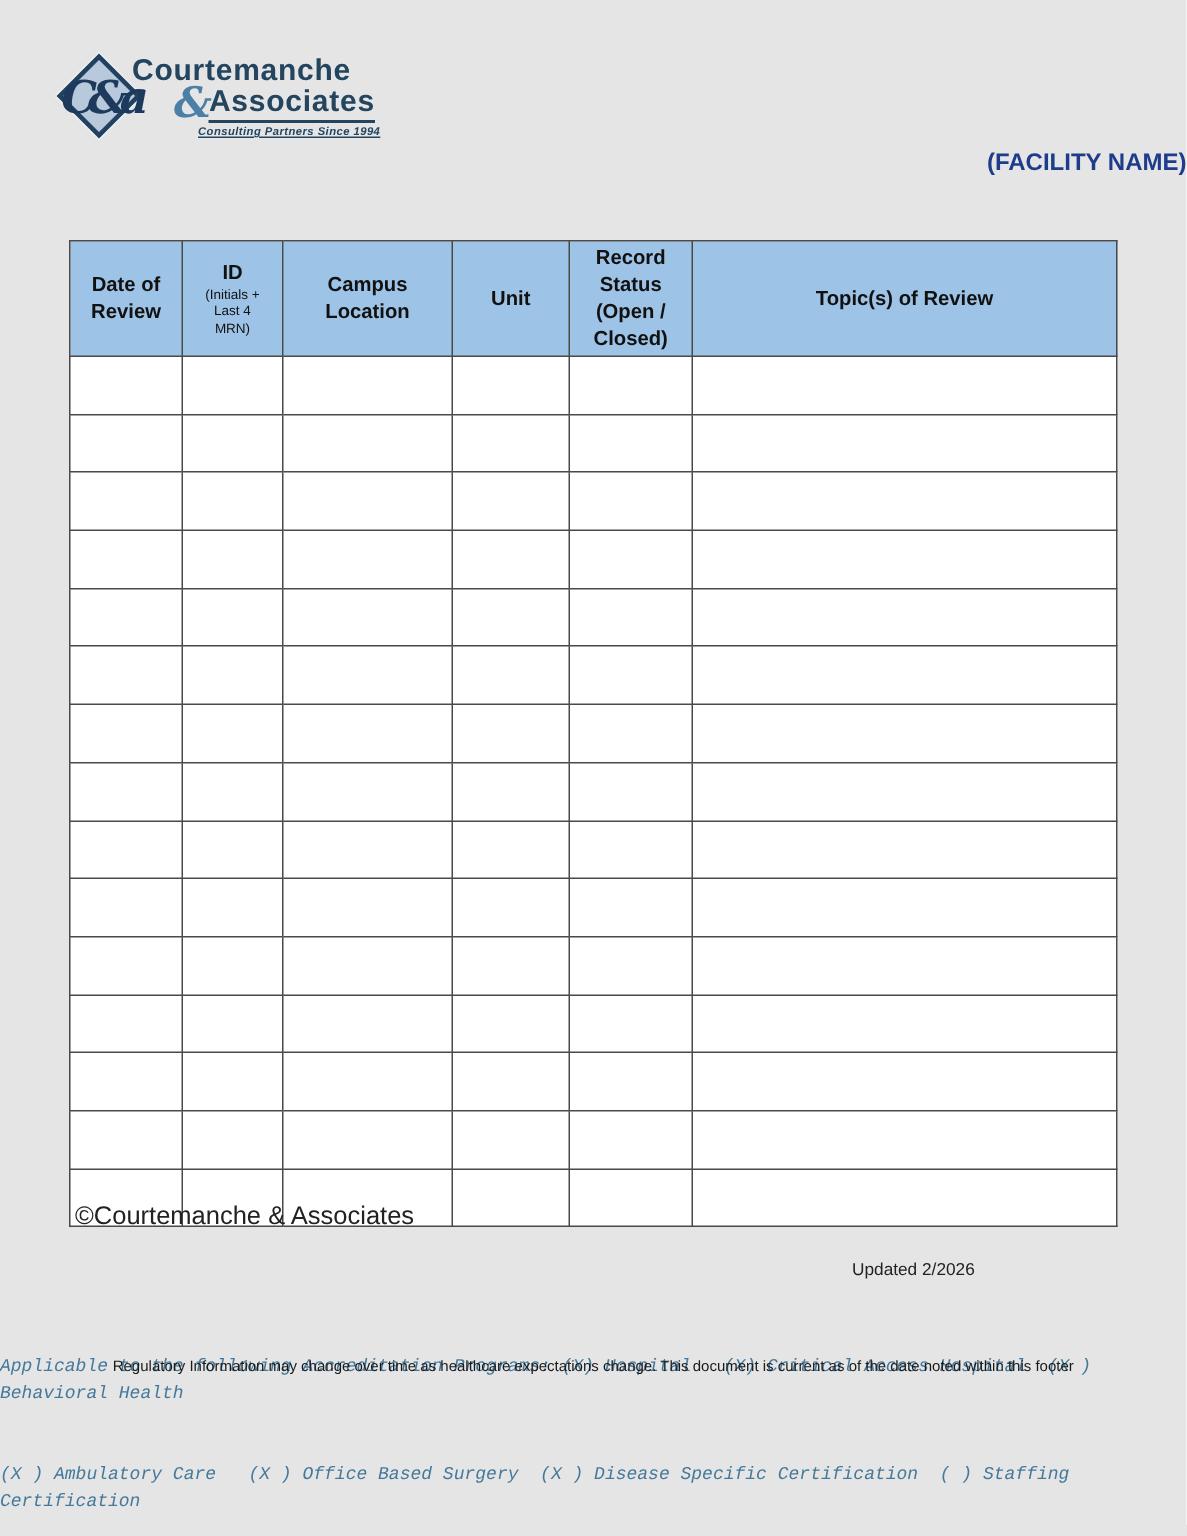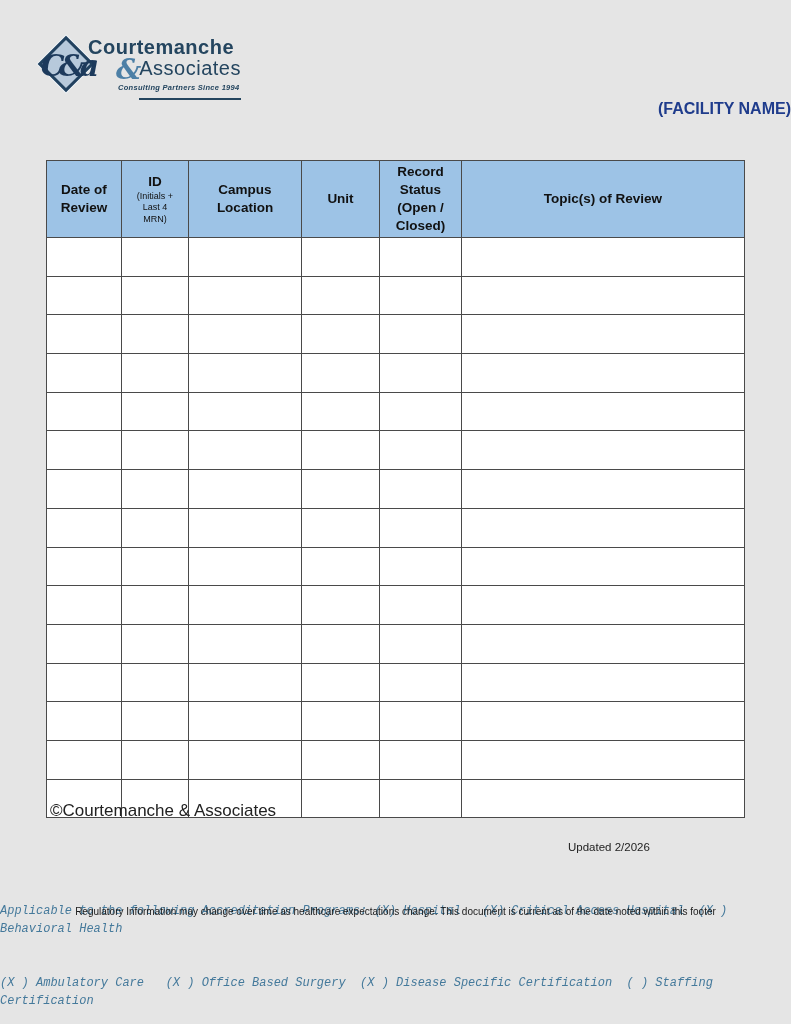--- a/index.html
+++ b/index.html
@@ -29,26 +29,26 @@
   .brand-line1 {
     font-size:20px; font-weight:bold; color:#24455f; letter-spacing:0.5px;
     line-height:22px;
   }
   .brand-line2 { margin-left:28px; line-height:20px; position:relative; }
   .brand-amp {
     font-family:"DejaVu Serif", serif; font-style:italic; font-weight:bold;
     font-size:28px; color:#4c7fa6; vertical-align:-4px; margin-right:-2px;
   }
   .brand-assoc {
-    font-size:20px; font-weight:normal; color:#24455f; letter-spacing:0.5px;
-    border-bottom:2px solid #24455f; padding-bottom:19px;
+    font-size:20px; font-weight:bold; color:#24455f; letter-spacing:0.5px;
+    border-bottom:2px solid #24455f; padding-bottom:1px;
   }
   .brand-tagline {
-    margin-left:30px; margin-top:3px; font-size:7.5px; font-style:italic;
-    font-weight:bold; color:#24455f; letter-spacing:0.3px;
+    margin-left:44px; margin-top:3px; font-size:7.5px; font-style:italic;
+    font-weight:bold; color:#24455f; letter-spacing:0.3px;text-decoration:underline;
   }
 
   
   .title-block { position:absolute; left:0; top:97px; width:791px; text-align:center; }
   .title-line { font-size:16px; font-weight:bold; color:#1f3c8c; line-height:23px;text-align:right; }
 
   
   table.review {
     position:absolute; left:46px; top:160px; width:698px;
     border-collapse:collapse; table-layout:fixed;

